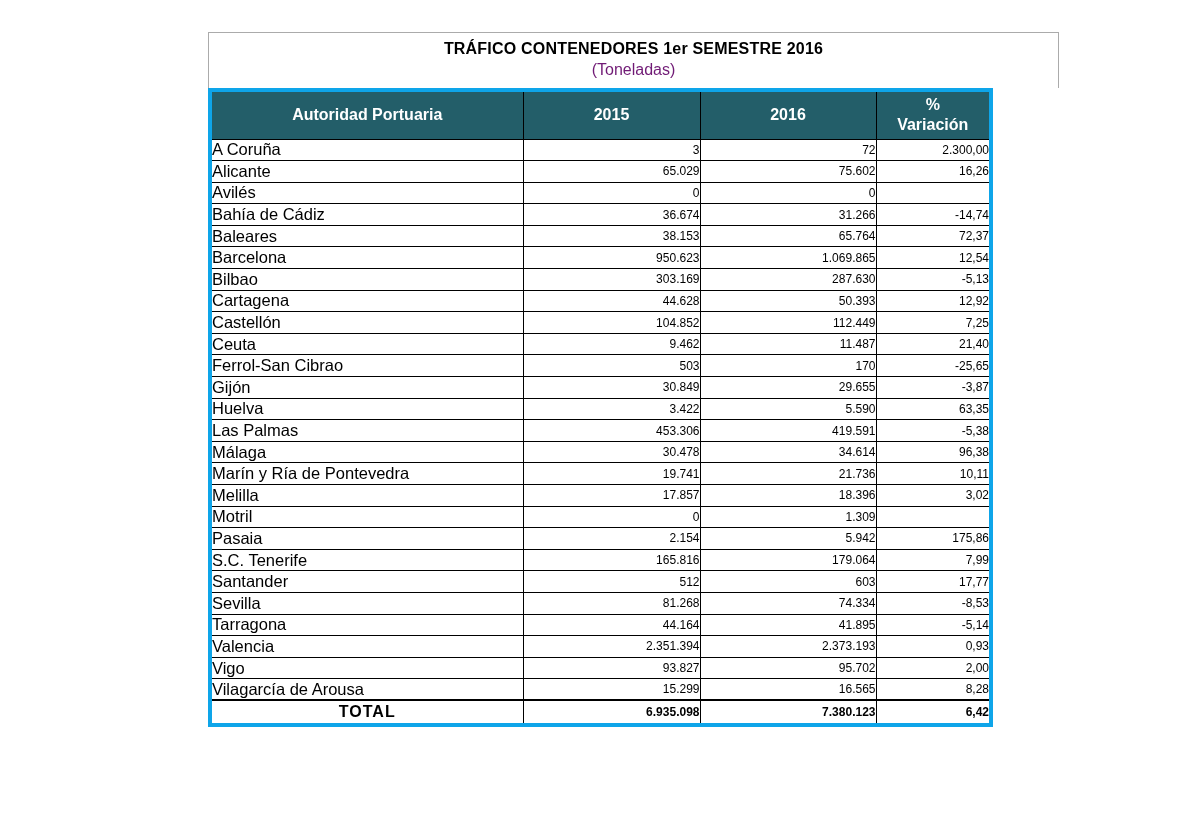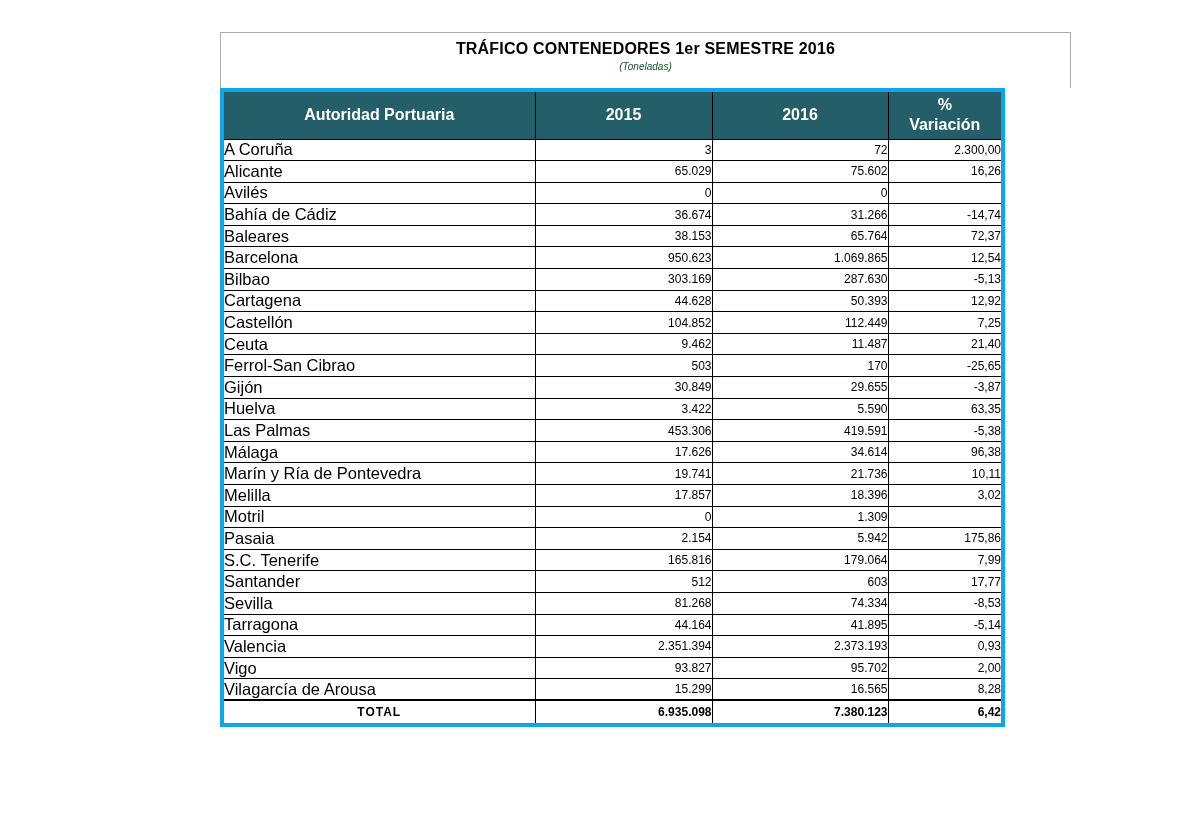--- a/index.html
+++ b/index.html
@@ -7,44 +7,43 @@
   body {
     width: 1200px;
     height: 833px;
     background: #ffffff;
     font-family: "Liberation Sans", sans-serif;
     position: relative;
     overflow: hidden;
   }
   .sheet {
     position: absolute;
-    left: 220px;
+    left: 208px;
     top: 32px;
     width: 851px;
     border-radius: 14px;
   }
   .title-box {
     border: 1px solid #ababab;
     border-bottom: 0;
     height: 56px;
     text-align: center;
     padding-top: 7px;
     background: #ffffff;
   }
   .title {
     font-size: 16px;
     font-weight: 700;
     color: #000000;
     letter-spacing: 0.2px;
   }
   .subtitle {
-    font-size: 10px;
-    color: #14532d;
+    font-size: 16px;
+    color: #701a75;
     margin-top: 3px;
-    font-style: italic;
   }
   table.traffic {
     border-collapse: collapse;
     table-layout: fixed;
     width: 781px;
     border: 4px solid #0ea5e9;
   }
   table.traffic th {
     background: var(--header-bg, #235e69);
     color: var(--header-text, #ffffff);
@@ -81,21 +80,21 @@
     padding-left: 4px;
     white-space: nowrap;
   }
   tr.total-row td {
     border-top: 2px solid #000000;
     height: 25px;
     font-weight: 700;
   }
   tr.total-row td.name {
     text-align: center;
-    font-size: 12px;
+    font-size: 16px;
     padding: 0;
     letter-spacing: 1px;
   }
 </style>
 </head>
 <body>
 
 <div class="sheet">
 
   <div class="title-box">
@@ -199,21 +198,21 @@
           <td class="num">63,35</td>
         </tr>
         <tr>
           <td class="name">Las Palmas</td>
           <td class="num">453.306</td>
           <td class="num">419.591</td>
           <td class="num">-5,38</td>
         </tr>
         <tr>
           <td class="name">Málaga</td>
-          <td class="num">17.626</td>
+          <td class="num">30.478</td>
           <td class="num">34.614</td>
           <td class="num">96,38</td>
         </tr>
         <tr>
           <td class="name">Marín y Ría de Pontevedra</td>
           <td class="num">19.741</td>
           <td class="num">21.736</td>
           <td class="num">10,11</td>
         </tr>
         <tr>

